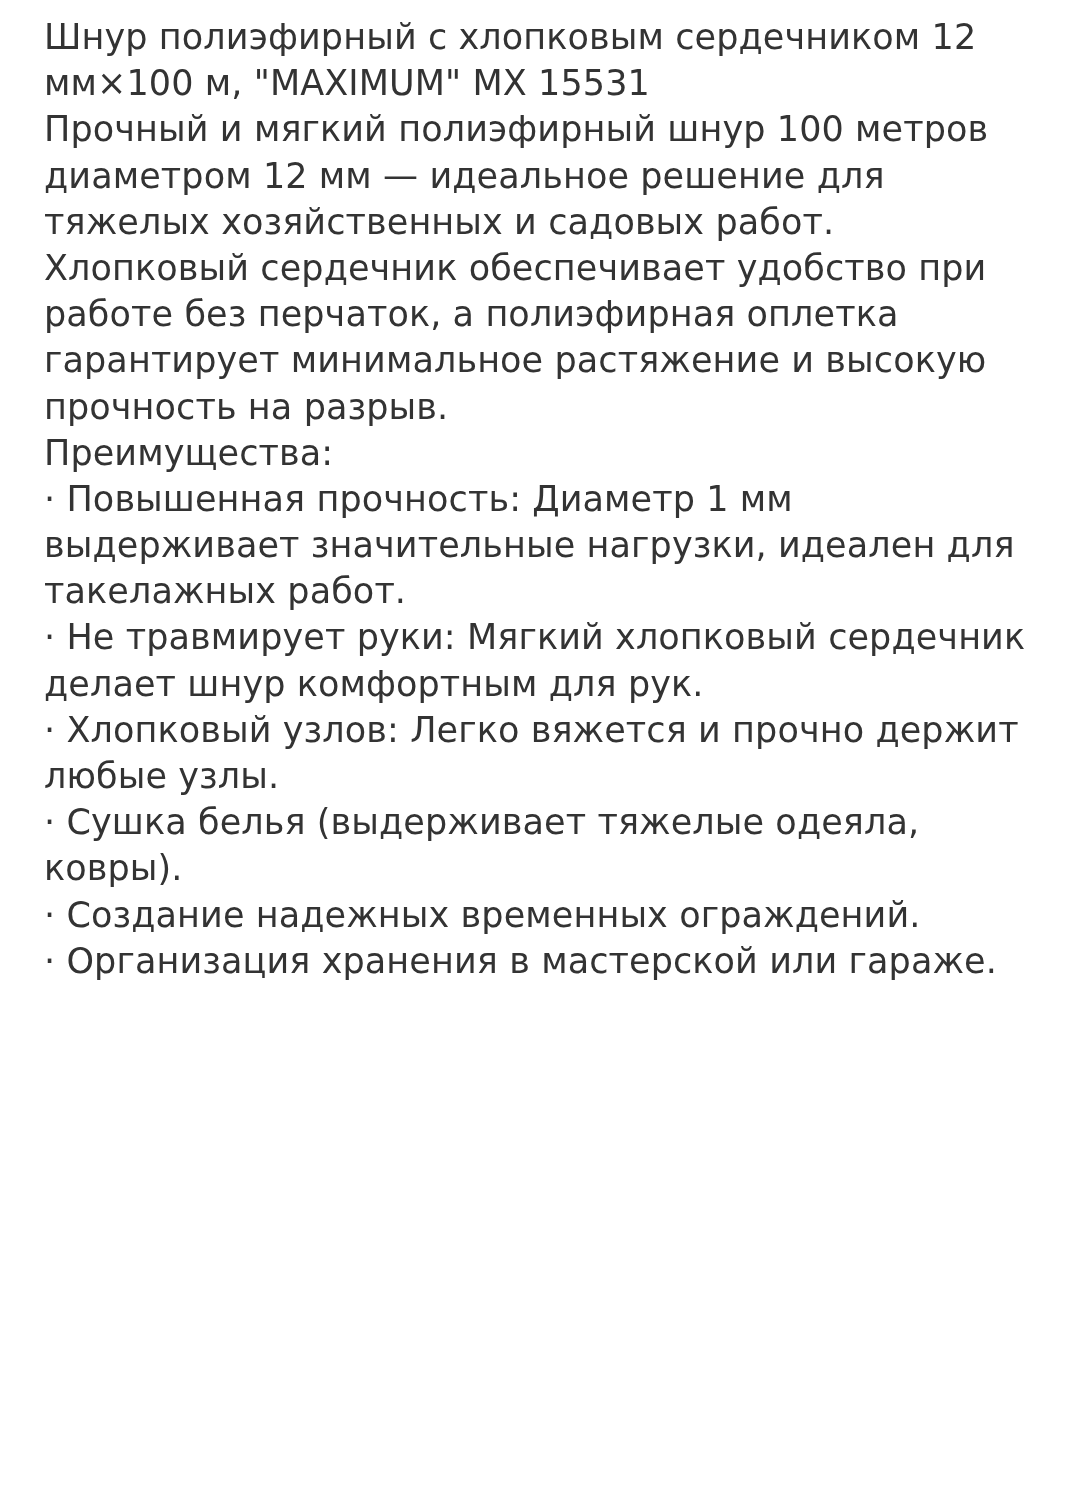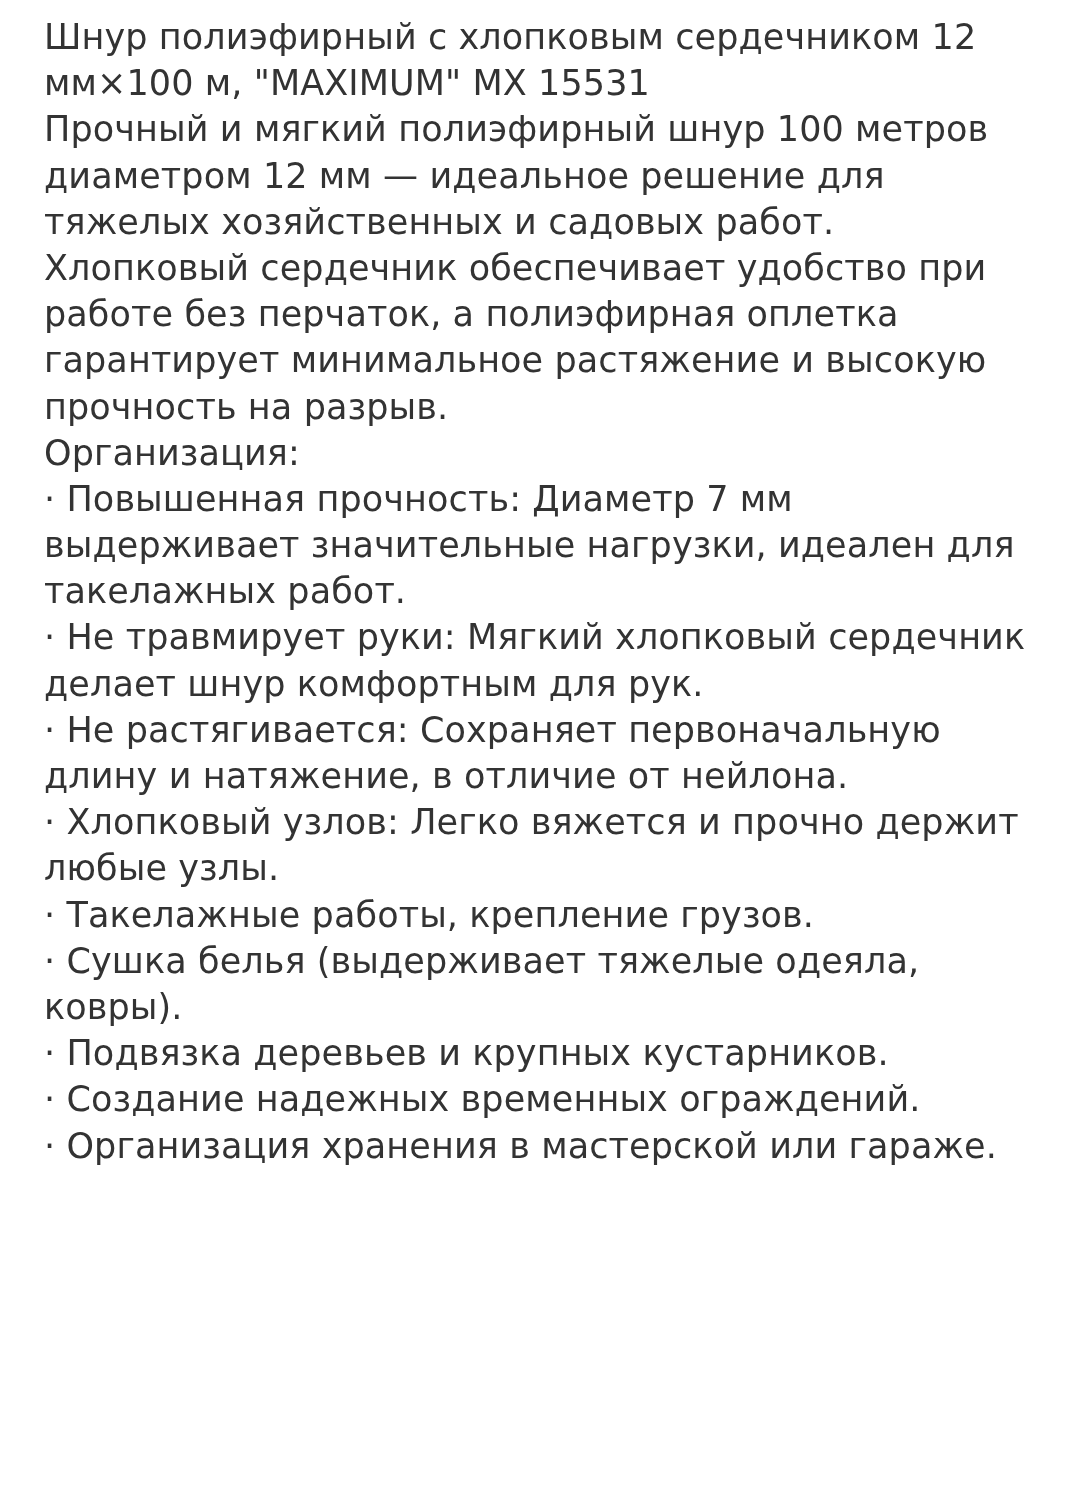--- a/index.html
+++ b/index.html
@@ -48,28 +48,25 @@
 </head>
 <body>
 
 <div class="page">
   <div class="doc">
 
     <p class="title">Шнур полиэфирный с хлопковым сердечником 12 мм×100 м, "MAXIMUM" MX 15531</p>
 
     <p class="intro">Прочный и мягкий полиэфирный шнур 100 метров диаметром 12 мм — идеальное решение для тяжелых хозяйственных и садовых работ. Хлопковый сердечник обеспечивает удобство при работе без перчаток, а полиэфирная оплетка гарантирует минимальное растяжение и высокую прочность на разрыв.</p>
 
-    <p class="section-label">Организация:</p>
+    <p class="section-label">Преимущества:</p>
 
-    <p class="bullet-line">· Повышенная прочность: Диаметр 7 мм выдерживает значительные нагрузки, идеален для такелажных работ.</p>
+    <p class="bullet-line">· Повышенная прочность: Диаметр 1 мм выдерживает значительные нагрузки, идеален для такелажных работ.</p>
     <p class="bullet-line">· Не травмирует руки: Мягкий хлопковый сердечник делает шнур комфортным для рук.</p>
-    <p class="bullet-line">· Не растягивается: Сохраняет первоначальную длину и натяжение, в отличие от нейлона.</p>
     <p class="bullet-line">· Хлопковый узлов: Легко вяжется и прочно держит любые узлы.</p>
 
 
-    <p class="bullet-line">· Такелажные работы, крепление грузов.</p>
     <p class="bullet-line">· Сушка белья (выдерживает тяжелые одеяла, ковры).</p>
-    <p class="bullet-line">· Подвязка деревьев и крупных кустарников.</p>
     <p class="bullet-line">· Создание надежных временных ограждений.</p>
     <p class="bullet-line">· Организация хранения в мастерской или гараже.</p>
 
   </div>
 </div>
 
 </body></html>

